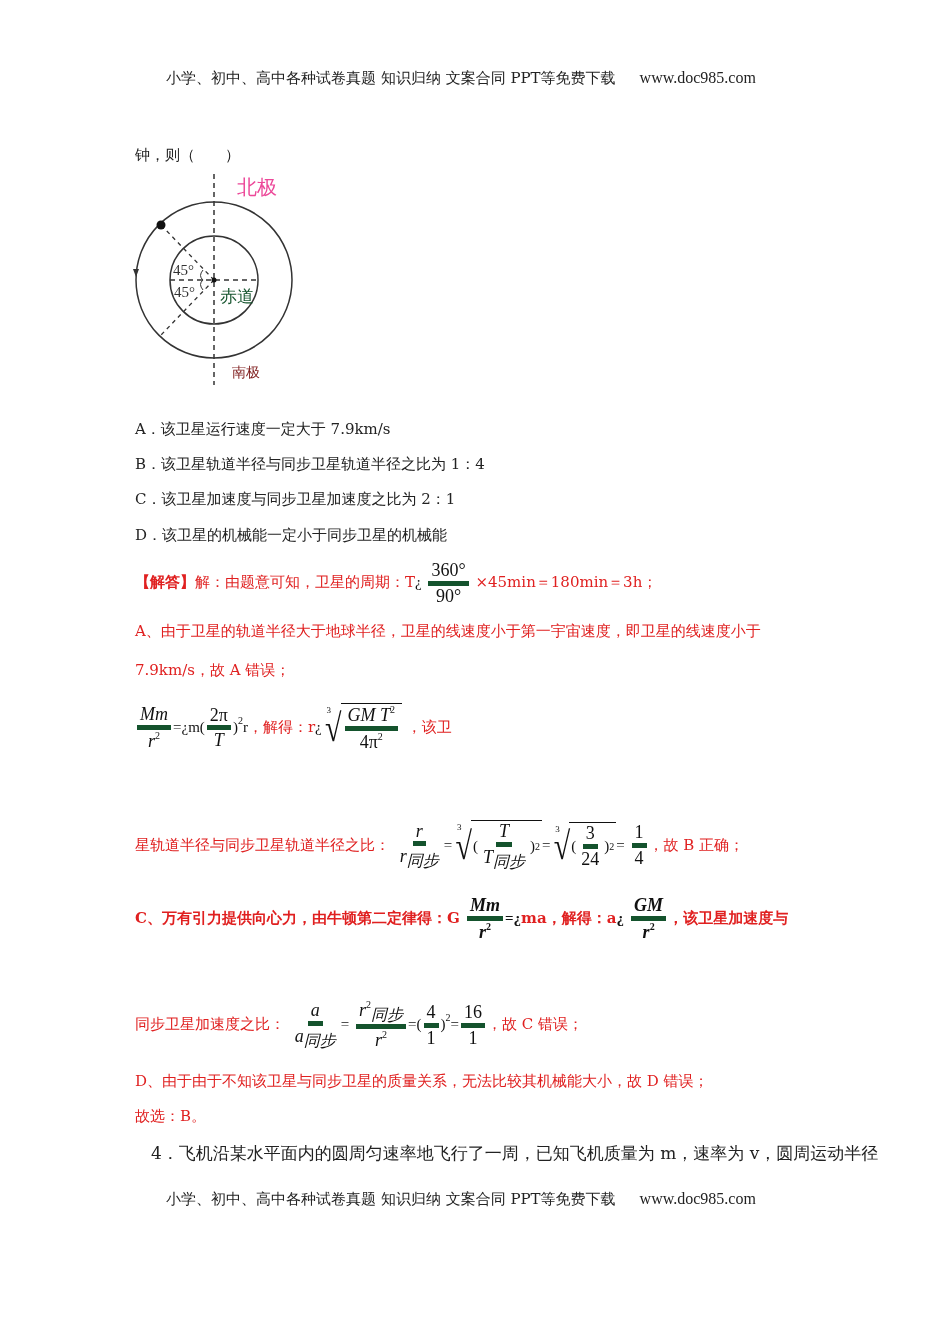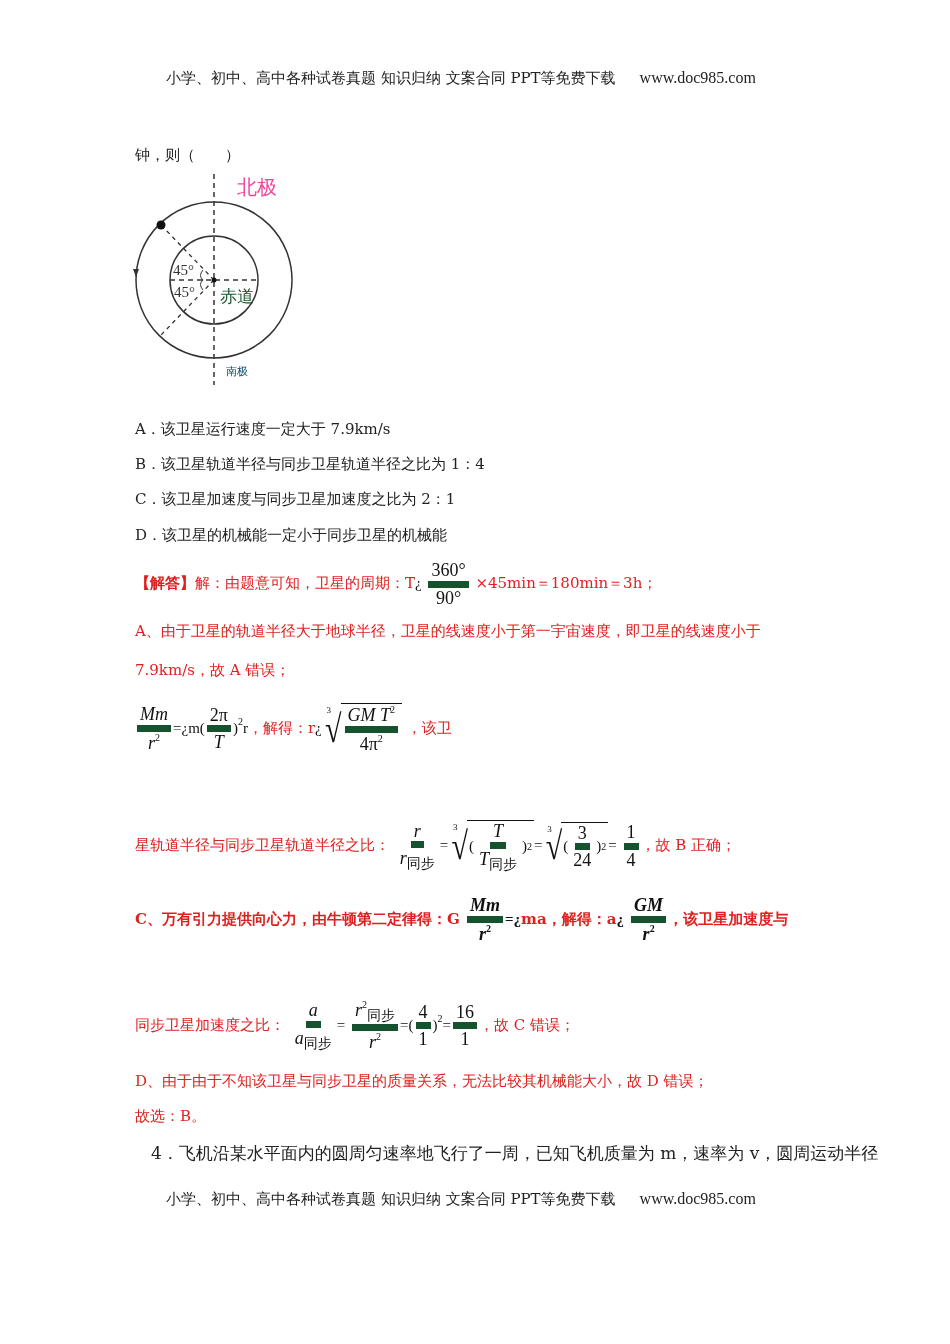--- a/index.html
+++ b/index.html
@@ -16,23 +16,23 @@
   }
   .header { top: 69px; }
   .footer { top: 1190px; }
   .hf-url { margin-left: 24px; font-family: "Liberation Serif", serif; font-size: 16px; }
   .line { left: 135px; font-size: 15px; white-space: nowrap; }
   .red { color: #e02020; }
   .serif { font-family: Liberation Serif, serif; }
   .math { font-family: "Liberation Serif", serif; color: #111; font-style: normal; }
   .mi { font-style: italic; }
   .frac { display: inline-flex; flex-direction: column; align-items: center; vertical-align: middle; margin: 0 2px; font-size: 18px; line-height: 1.15; }
-  .frac .num { padding: 0 3px; border-bottom: 7px solid #14532d; }
+  .frac .num { padding: 0 3px; border-bottom: 5px solid #14532d; }
   .frac .den { padding: 0 3px; }
-  .sub { font-size: 14px; vertical-align: -4px; }
+  .sub { font-size: 16px; font-style: italic; vertical-align: -4px; }
   .sup { font-size: 10px; vertical-align: 8px; }
   .root { display: inline-flex; align-items: center; vertical-align: middle; }
   .root .idx { font-size: 9px; align-self: flex-start; margin-top: 2px; margin-right: -6px; }
   .root .sym { font-size: 30px; transform: scaleY(1.3); margin-right: -1px; }
   .root .rad { border-top: 1px solid #111; padding: 0 2px; display: inline-flex; align-items: center; }
   .q4 { left: 113px; top: 1142px; font-size: 17px; white-space: nowrap; margin-left: 38px; }
 </style>
 </head>
 <body>
 
@@ -50,21 +50,21 @@
     <line x1="40" y1="108" x2="128" y2="108" stroke="#333" stroke-width="1.5" stroke-dasharray="5,4"></line>
     <line x1="84" y1="108" x2="31" y2="53" stroke="#333" stroke-width="1.3" stroke-dasharray="4,4"></line>
     <line x1="84" y1="108" x2="31" y2="163" stroke="#333" stroke-width="1.3" stroke-dasharray="4,4"></line>
     <circle cx="31" cy="53" r="4.5" fill="#111"></circle>
     <circle cx="84" cy="108" r="2.5" fill="#111"></circle>
     <path d="M73 98 Q68 104 73 108" fill="none" stroke="#333" stroke-width="1"></path>
     <path d="M73 108 Q68 112 73 118" fill="none" stroke="#333" stroke-width="1"></path>
     <polygon points="3,97 9,97 6,105" fill="#333"></polygon>
   </svg>
   <span class="abs" style="left:107px; top:2px; font-size:20px; color:#ec4899;">北极</span>
-  <span class="abs" style="left:96px; top:192px; font-size:11px; color:#0c4a6e;">南极</span>
+  <span class="abs" style="left:102px; top:192px; font-size:14px; color:#7f1d1d;">南极</span>
   <span class="abs" style="left:90px; top:113px; font-size:17px; color:#14532d;">赤道</span>
   <span class="abs serif" style="left:43px; top:90px; font-size:15px; color:#333;">45°</span>
   <span class="abs serif" style="left:44px; top:112px; font-size:15px; color:#333;">45°</span>
 </div>
 
 <div class="abs line" style="top:420px;"><span>A．</span><span>该卫星运行速度一定大于 7.9km/s</span></div>
 <div class="abs line" style="top:455px;"><span>B．</span><span>该卫星轨道半径与同步卫星轨道半径之比为 1：4</span></div>
 <div class="abs line" style="top:490px;"><span>C．</span><span>该卫星加速度与同步卫星加速度之比为 2：1</span></div>
 <div class="abs line" style="top:526px;"><span>D．</span><span>该卫星的机械能一定小于同步卫星的机械能</span></div>
 

